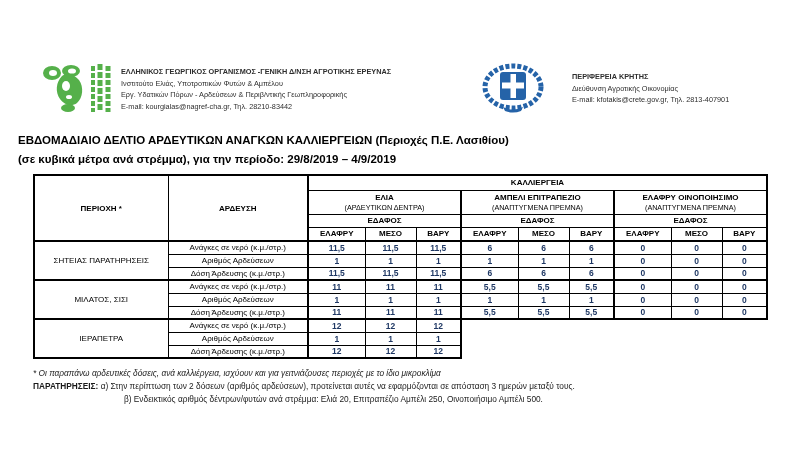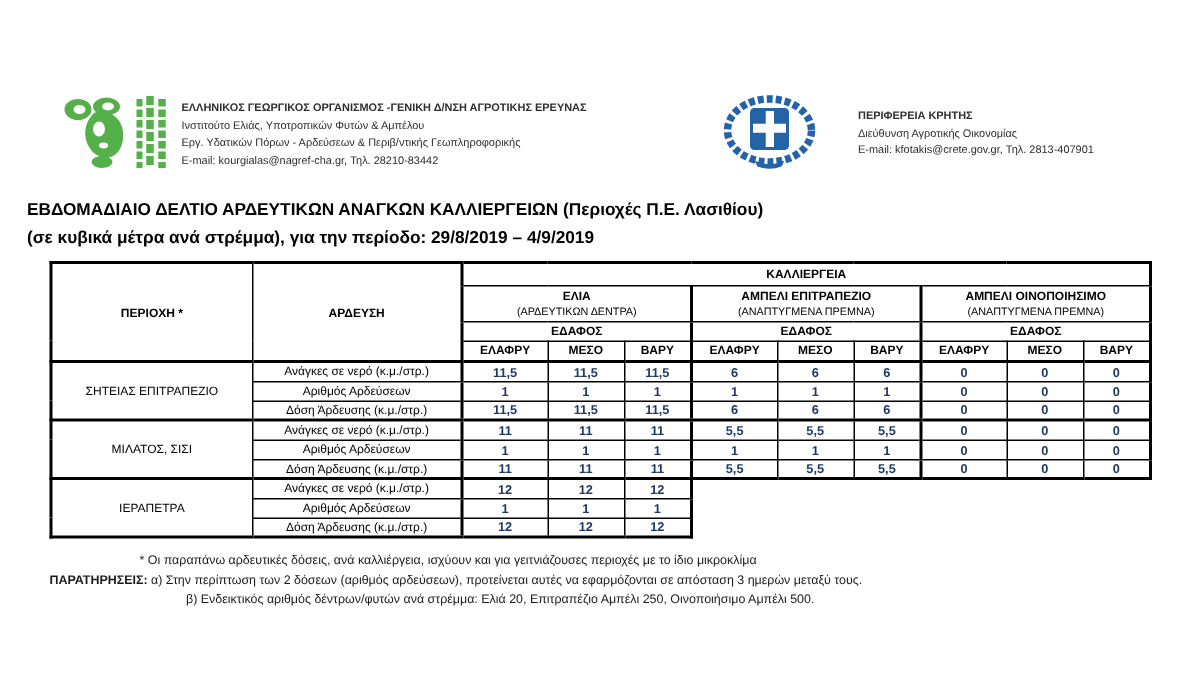--- a/index.html
+++ b/index.html
@@ -30,21 +30,21 @@
   .cropname{font-size:8px;line-height:10px;}
   .region{font-weight:normal;white-space:normal;line-height:10px;font-size:8px;}
   .rowlabel{font-weight:normal;font-size:8px;}
   .val{font-weight:bold;font-size:8.5px;color:#1F3864;}
   .tT{border-top-width:2px;} .tB{border-bottom-width:2px;}
   .tL{border-left-width:2px;} .tR{border-right-width:2px;margin-left:40px;}
   .empty{border:none;}
 
   
   .notes{position:absolute;left:33px;top:367px;width:745px;font-size:8.3px;line-height:13px;color:#1a1a1a;}
-  .note-star{margin-left:60px;}
+  .note-star{font-style:italic;}
   .note-star::first-letter{font-weight:bold;}
   .notes .lbl{font-weight:bold;font-style:normal;}
   .note-b{margin-left:91px;}
 </style>
 </head>
 <body>
 
 <div class="page">
 
   <div class="logo-left">
@@ -121,21 +121,21 @@
     <tr class="h2">
       <th colspan="3" class="tL">
         <div class="cropname">ΕΛΙΑ</div>
         <div class="sub">(ΑΡΔΕΥΤΙΚΩΝ ΔΕΝΤΡΑ)</div>
       </th>
       <th colspan="3" class="tL">
         <div class="cropname">ΑΜΠΕΛΙ ΕΠΙΤΡΑΠΕΖΙΟ</div>
         <div class="sub">(ΑΝΑΠΤΥΓΜΕΝΑ ΠΡΕΜΝΑ)</div>
       </th>
       <th colspan="3" class="tL tR">
-        <div class="cropname">ΑΜΠΕΛΙ ΟΙΝΟΠΟΙΗΣΙΜΟ</div>
+        <div class="cropname">ΕΛΑΦΡΥ ΟΙΝΟΠΟΙΗΣΙΜΟ</div>
         <div class="sub">(ΑΝΑΠΤΥΓΜΕΝΑ ΠΡΕΜΝΑ)</div>
       </th>
     </tr>
     <tr class="h3">
       <th colspan="3" class="tL">ΕΔΑΦΟΣ</th>
       <th colspan="3" class="tL">ΕΔΑΦΟΣ</th>
       <th colspan="3" class="tL tR">ΕΔΑΦΟΣ</th>
     </tr>
     <tr class="h4">
       <th class="tL tB">ΕΛΑΦΡΥ</th>
@@ -143,21 +143,21 @@
       <th class="tB">ΒΑΡΥ</th>
       <th class="tL tB">ΕΛΑΦΡΥ</th>
       <th class="tB">ΜΕΣΟ</th>
       <th class="tB">ΒΑΡΥ</th>
       <th class="tL tB">ΕΛΑΦΡΥ</th>
       <th class="tB">ΜΕΣΟ</th>
       <th class="tB tR">ΒΑΡΥ</th>
     </tr>
 
     <tr class="d">
-      <td rowspan="3" class="region tL tB">ΣΗΤΕΙΑΣ ΕΠΙΤΡΑΠΕΖΙΟ</td>
+      <td rowspan="3" class="region tL tB">ΣΗΤΕΙΑΣ ΠΑΡΑΤΗΡΗΣΕΙΣ</td>
       <td class="rowlabel">Ανάγκες σε νερό (κ.μ./στρ.)</td>
       <td class="val tL">11,5</td>
       <td class="val">11,5</td>
       <td class="val">11,5</td>
       <td class="val tL">6</td>
       <td class="val">6</td>
       <td class="val">6</td>
       <td class="val tL">0</td>
       <td class="val">0</td>
       <td class="val tR">0</td>

